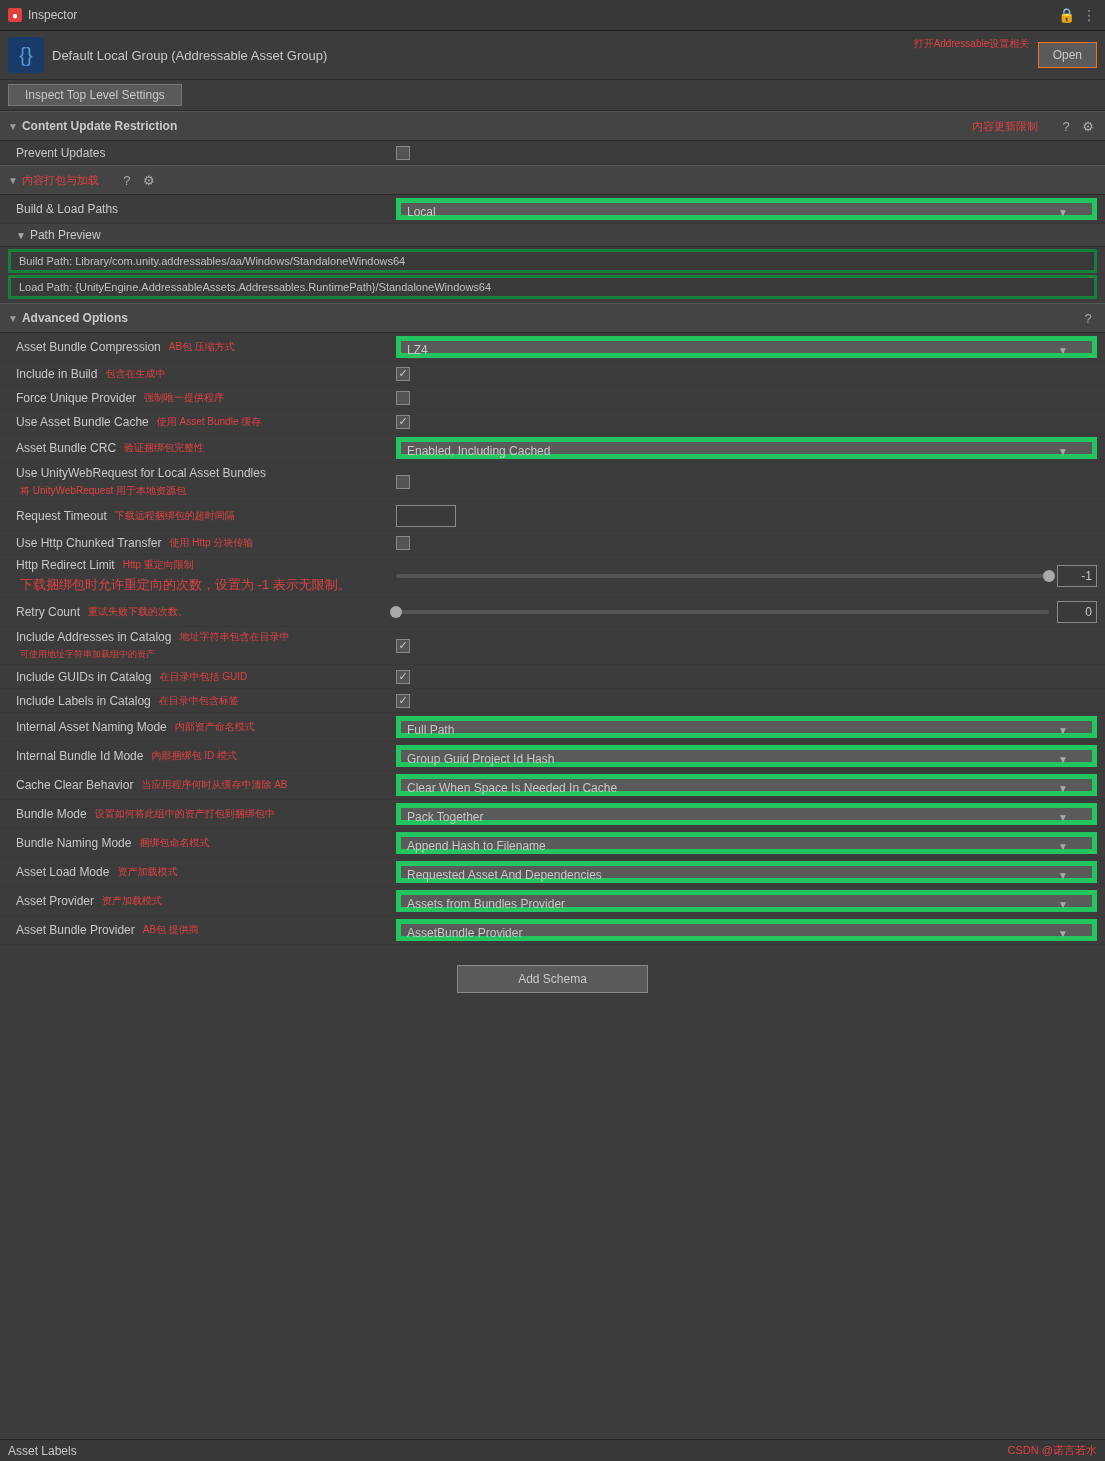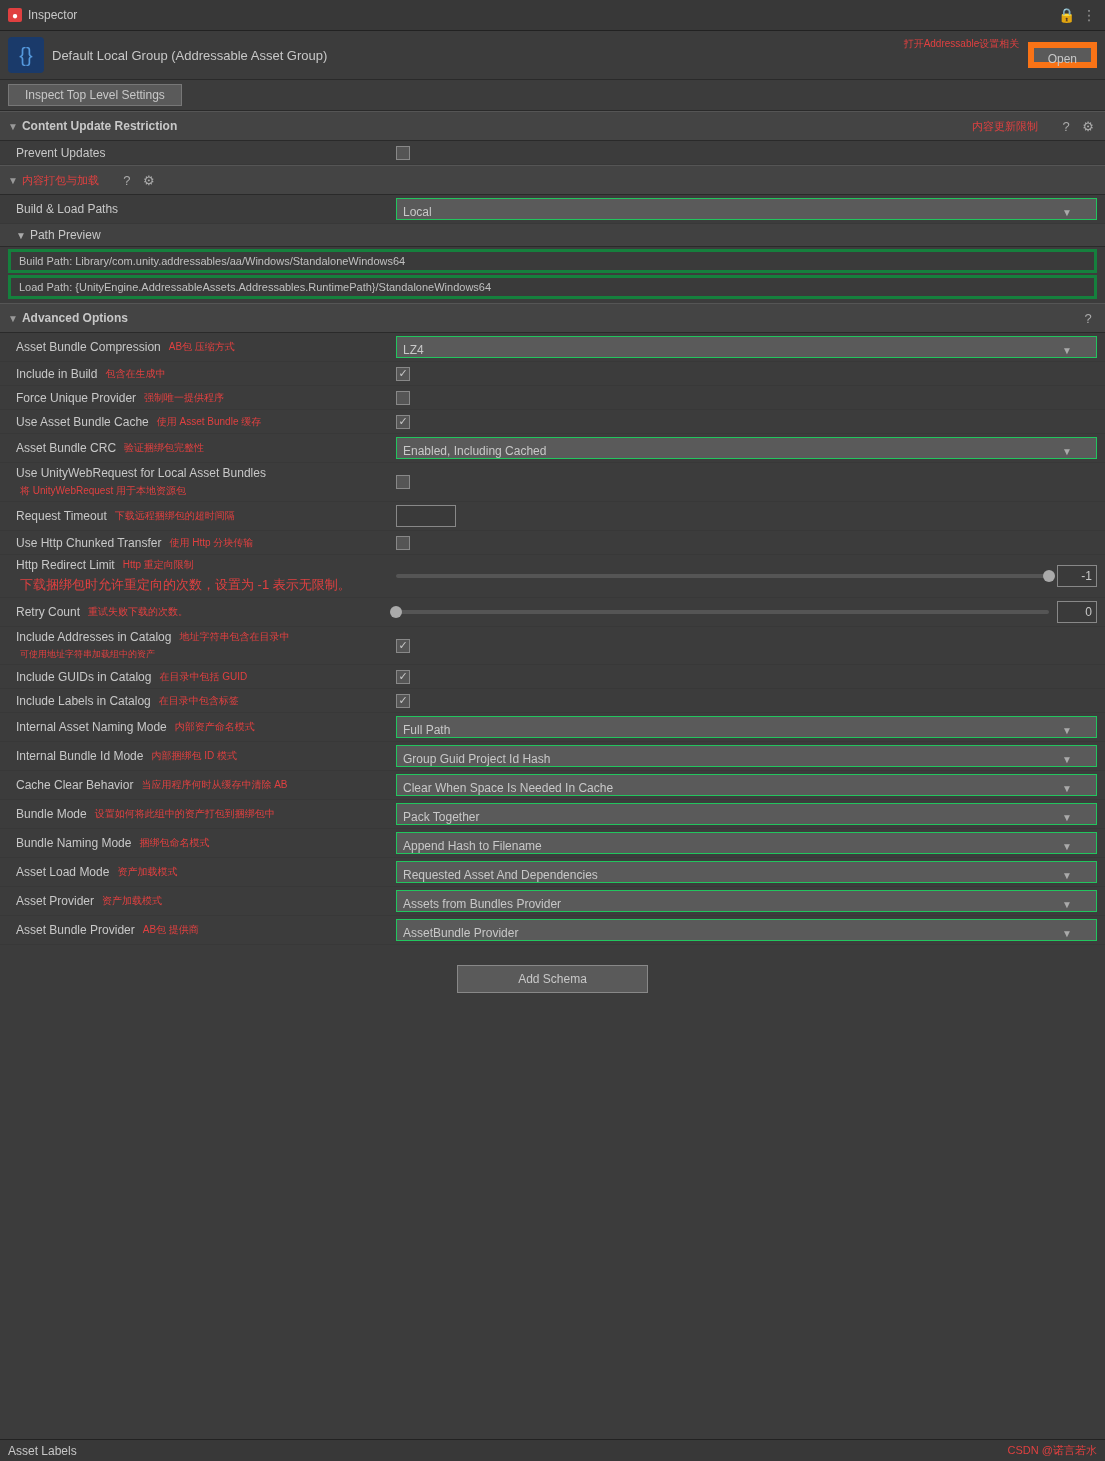--- a/index.html
+++ b/index.html
@@ -54,21 +54,21 @@
       color: #4fc3f7;
       flex-shrink: 0;
     }
     .header-title {
       flex: 1;
       font-size: 13px;
       color: #c8c8c8;
     }
     .open-btn {
       background: #5a5a5a;
-      border: 6px solid #f97316;
+      border: 1px solid #f97316;
       color: #c8c8c8;
       padding: 4px 14px;
       cursor: pointer;
       font-size: 12px;
       height: 26px;
     }
     .profile-row {
       background: #3c3c3c;
       display: flex;
       align-items: center;
@@ -151,21 +151,21 @@
       border: 1px solid #888;
       display: flex; align-items: center; justify-content: center;
     }
     .checkbox.checked::after {
       content: '✓';
       font-size: 11px;
       color: #c8c8c8;
     }
     .dropdown {
       background: #5a5a5a;
-      border: 1px solid #22c55e;
+      border: 5px solid #22c55e;
       color: #c8c8c8;
       padding: 8px 24px 2px 6px;
       font-size: 12px;
       cursor: pointer;
       width: 100%;
       height: 22px;
       position: relative;
       display: flex;
       align-items: center;
       justify-content: space-between;

